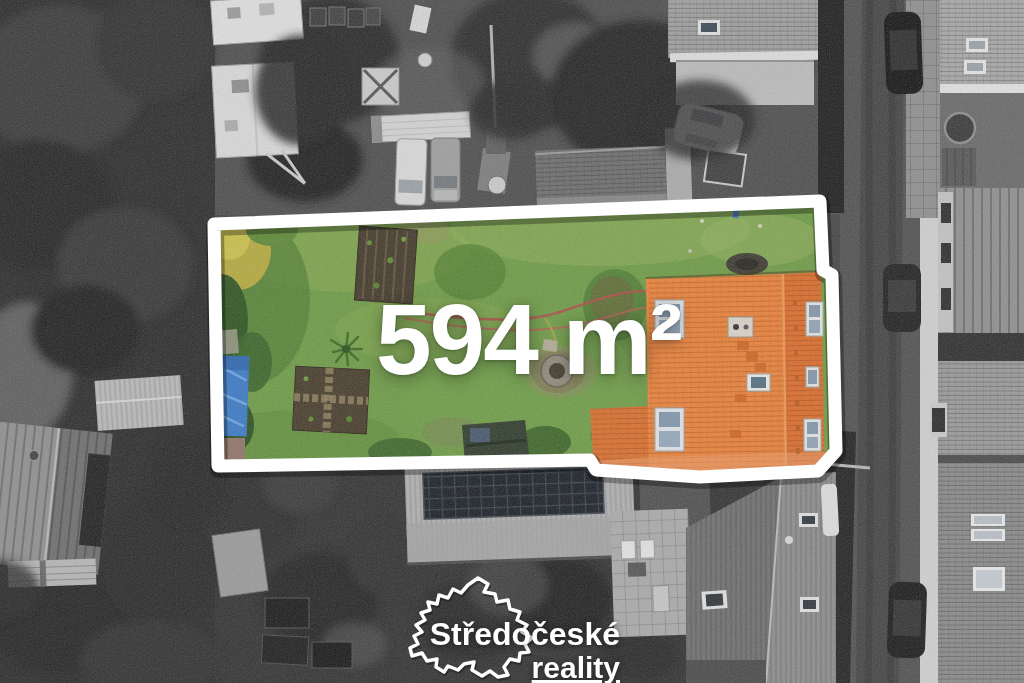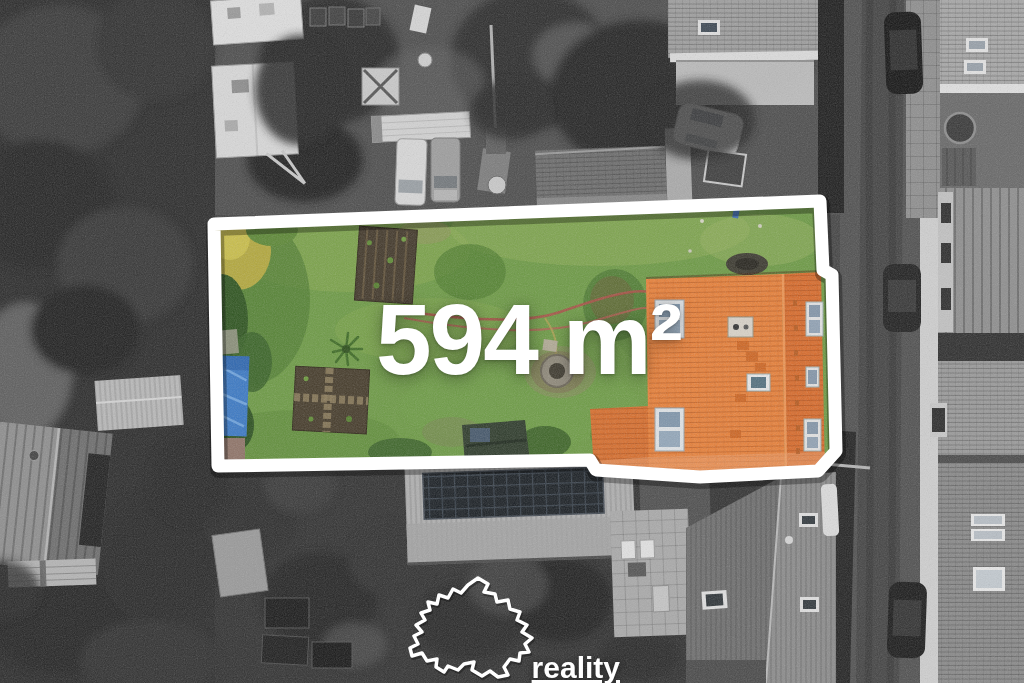--- a/index.html
+++ b/index.html
@@ -441,16 +441,17 @@
 <polygon points="214,224 820,201 823,270 832,275 836,451 818,471 700,477 596,470 590,460 218,466" fill="none" stroke="#ffffff" stroke-width="13" stroke-linejoin="round"></polygon>
 </svg>
 
 <div class="area-label">594 m²</div>
 
 <div class="brand">
   <svg width="140" height="114" viewBox="0 0 140 114">
     <polygon points="80,10 90,16 86,24 97,26 99,34 110,32 112,41 122,44 119,52 129,57 124,64 134,70 127,76 131,84 122,85 121,93 112,91 106,99 110,107 100,109 92,103 84,108 74,102 76,94 66,96 60,102 50,98 46,104 38,99 39,91 29,93 24,85 14,88 12,80 20,76 16,68 24,64 18,57 27,52 23,45 32,42 30,34 39,36 41,27 50,30 55,21 63,25 70,17" fill="none" stroke="rgba(0,0,0,0.3)" stroke-width="4" stroke-linejoin="round" transform="translate(1,2)"></polygon>
     <polygon points="80,10 90,16 86,24 97,26 99,34 110,32 112,41 122,44 119,52 129,57 124,64 134,70 127,76 131,84 122,85 121,93 112,91 106,99 110,107 100,109 92,103 84,108 74,102 76,94 66,96 60,102 50,98 46,104 38,99 39,91 29,93 24,85 14,88 12,80 20,76 16,68 24,64 18,57 27,52 23,45 32,42 30,34 39,36 41,27 50,30 55,21 63,25 70,17" fill="none" stroke="#ffffff" stroke-width="3.5" stroke-linejoin="round"></polygon>
   </svg>
+  <div class="brand-line1">Středočeské</div>
   <div class="brand-line2">reality</div>
 </div>
 
 </div>
 
 </body></html>

